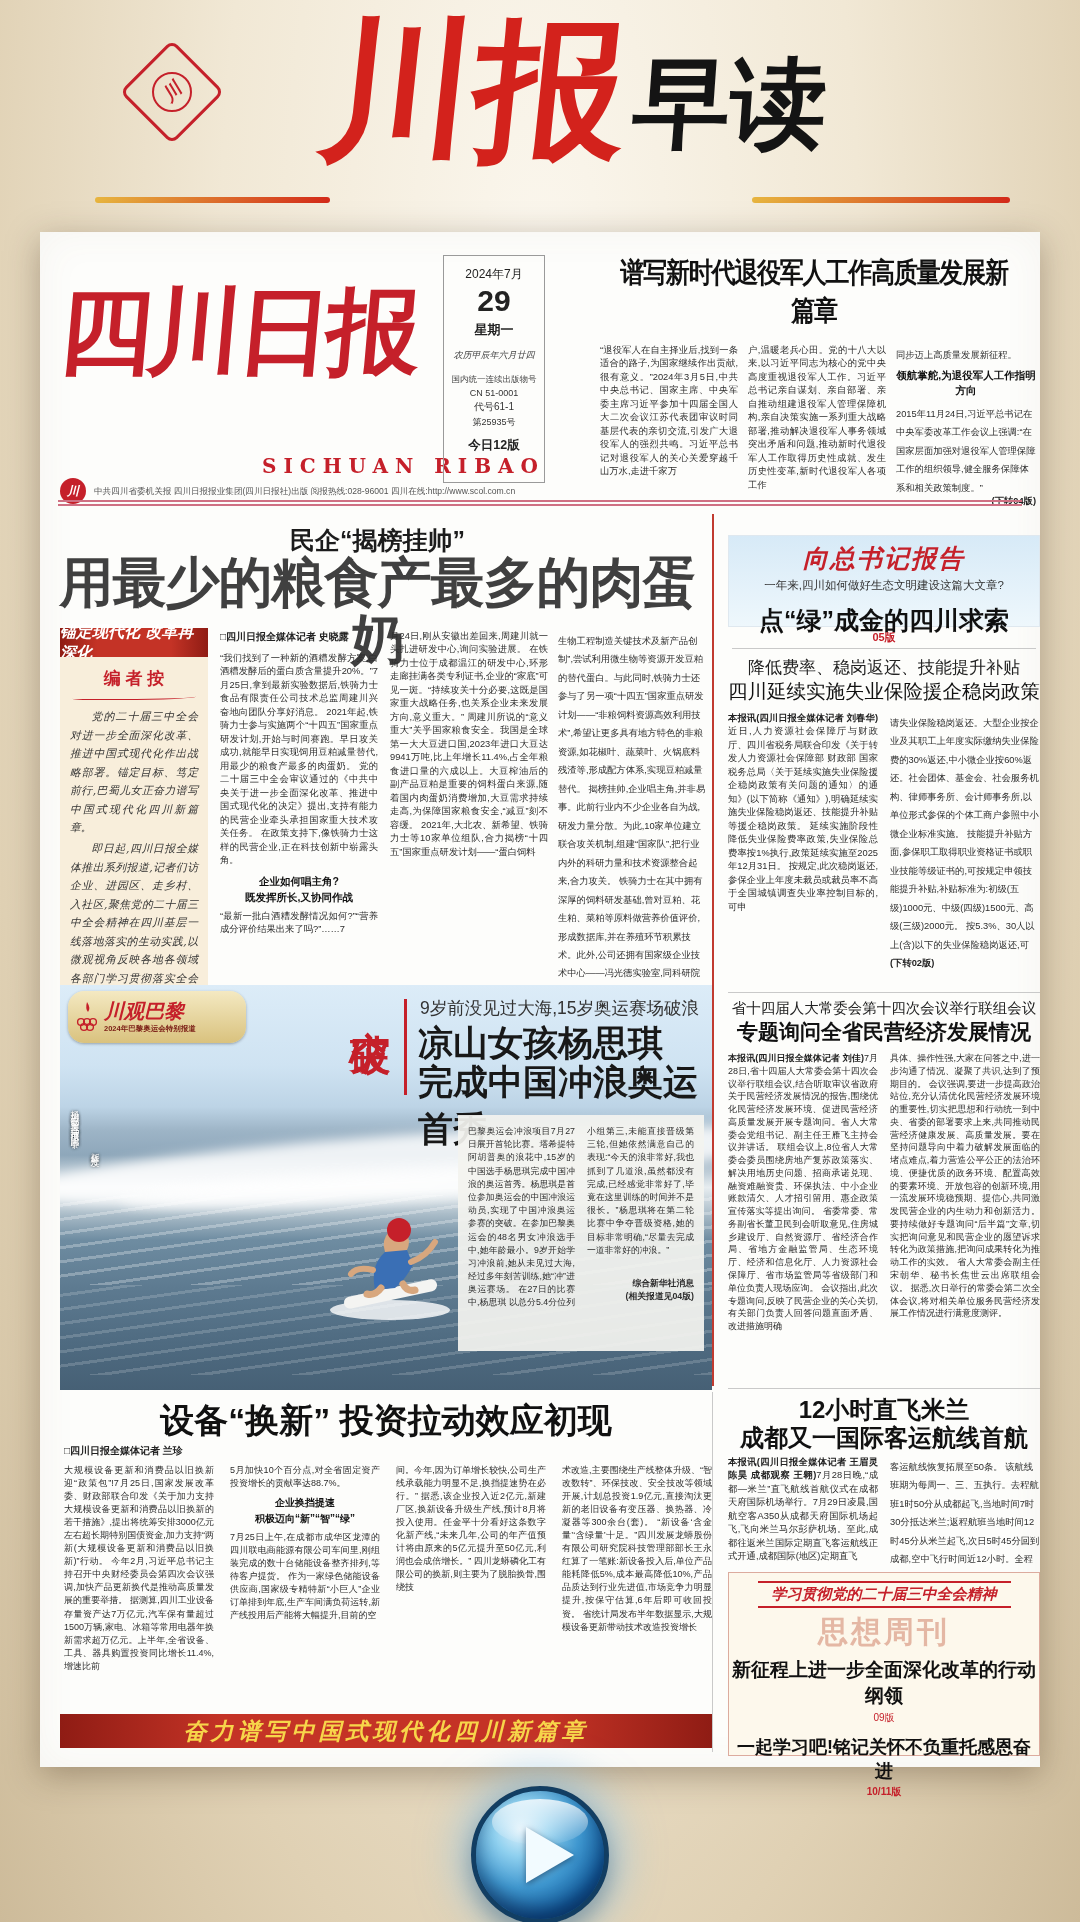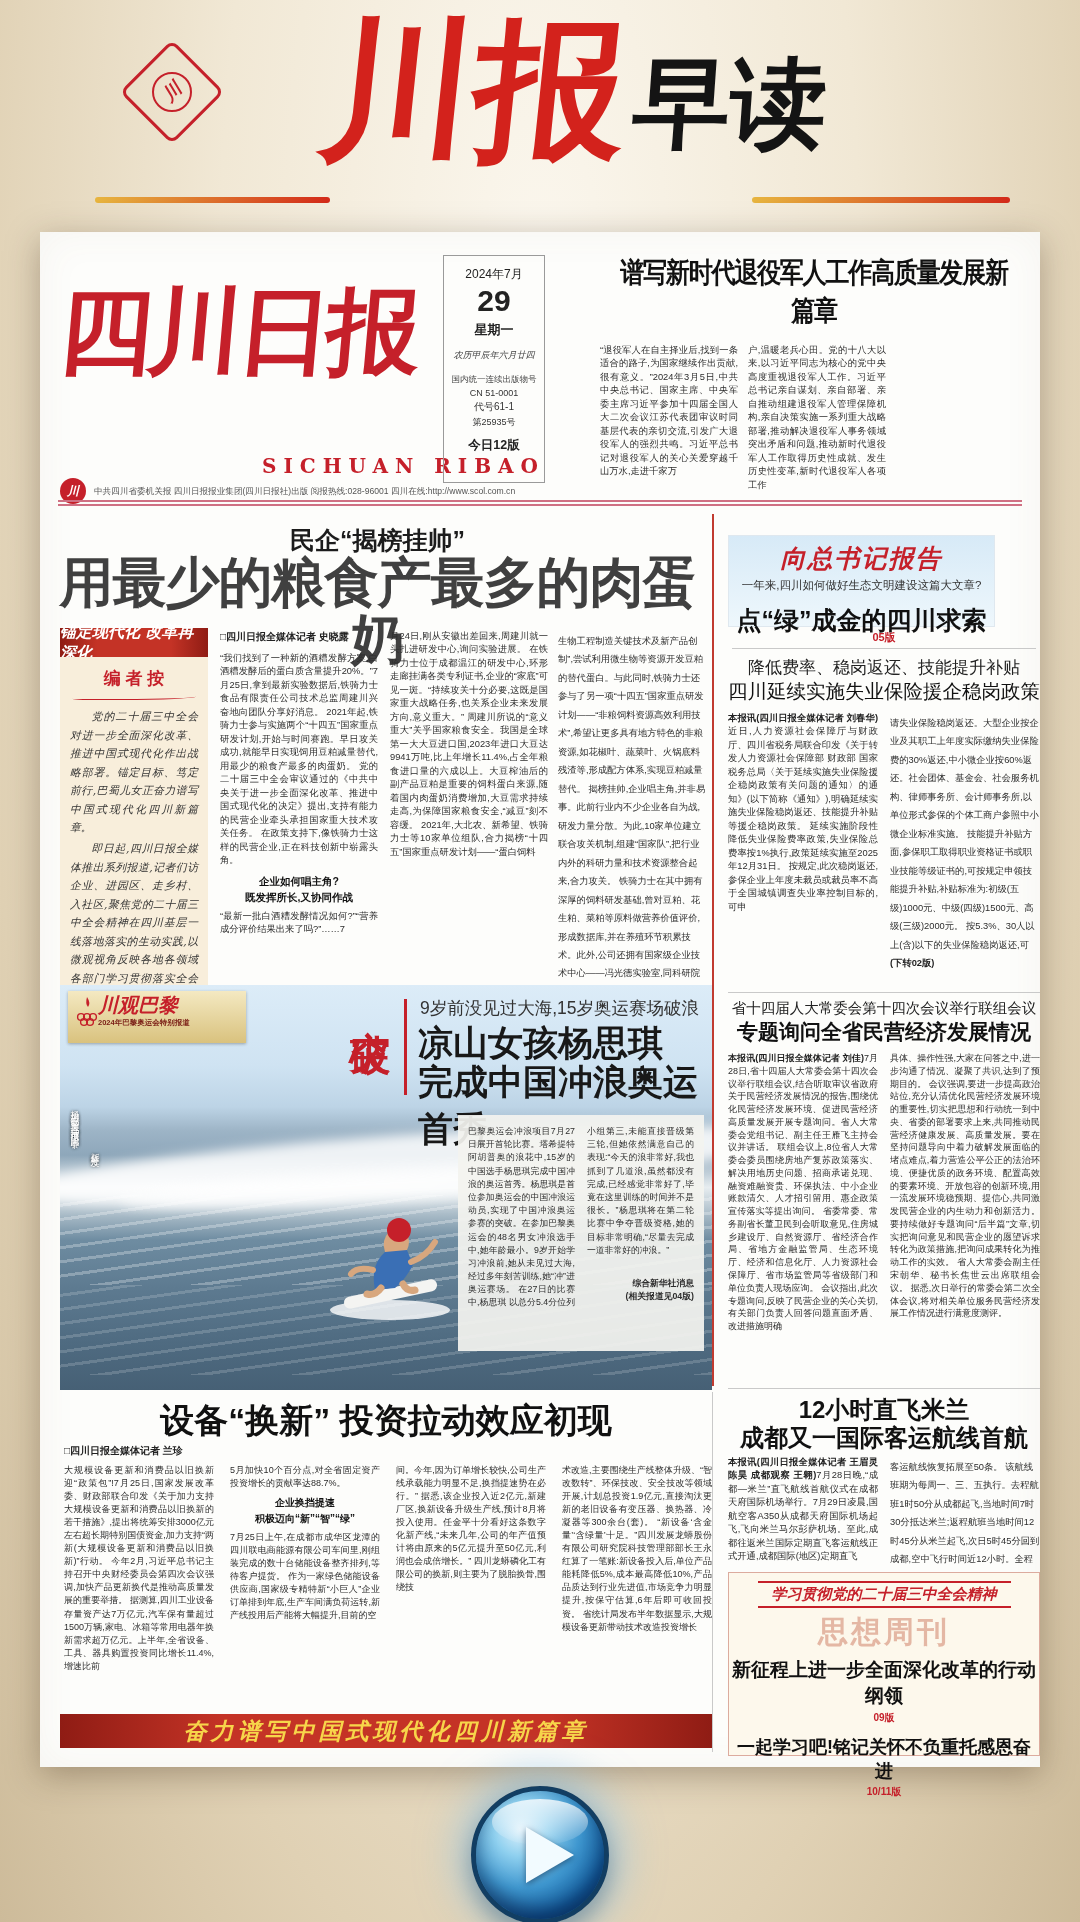--- a/index.html
+++ b/index.html
@@ -40,21 +40,21 @@
     border:5px solid #123e63;
     box-shadow:0 0 42px 12px rgba(120,190,240,.55), 0 10px 20px rgba(0,0,0,.35), inset 0 -10px 18px rgba(0,0,30,.4);}
   .play::before{content:"";position:absolute;left:16px;top:8px;width:96px;height:46px;border-radius:50%;
     background:linear-gradient(rgba(255,255,255,.8),rgba(255,255,255,.05))}
   .play .tri{position:absolute;left:50px;top:36px;width:0;height:0;border-top:28px solid transparent;border-bottom:28px solid transparent;border-left:48px solid #f2fbff;filter:drop-shadow(0 2px 3px rgba(0,20,50,.5))}
   .editnote{background:#f8eedb}
   .editnote .hdr{display:flex;justify-content:center;align-items:center;gap:10px;color:#c5202a;font-weight:700;font-size:17px;padding-top:10px}
   .editnote .curve{height:6px;margin:4px 12px 6px;border-bottom:1.5px solid #c5202a;border-radius:0 0 60% 20%}
   .editbody{font-family:"DejaVu Serif","Liberation Serif",serif;font-style:italic;font-size:10.8px;line-height:1.72;color:#333;text-align:justify;padding:2px 10px}
   .editbody p{text-indent:2em;margin-bottom:2px}
-  .badge{background:linear-gradient(180deg,#f4e9c2,#d9c27e);border-radius:0;display:flex;align-items:flex-start;padding:4px 8px;box-shadow:0 1px 3px rgba(0,0,0,.3)}
+  .badge{background:linear-gradient(180deg,#f4e9c2,#d9c27e);border-radius:16px;display:flex;align-items:center;padding:4px 8px;gap:6px;box-shadow:0 1px 3px rgba(0,0,0,.3)}
 </style>
 </head>
 <body>
 
 <div id="screen">
 
   <div class="abs" style="left:128px;top:48px;width:88px;height:88px">
     <div class="diamond abs" style="left:7px;top:7px"></div>
     <div class="diamond-inner abs" style="left:24px;top:24px">川</div>
   </div>
@@ -80,20 +80,26 @@
       <div style="font-size:10px;color:#333;margin-top:2px">代号61-1</div>
       <div style="font-size:9px;color:#333;margin-top:2px">第25935号</div>
       <div style="font-size:12.5px;font-weight:700;margin-top:8px">今日12版</div>
     </div>
 
     <div class="abs" style="left:548px;top:22px;width:452px">
       <div class="c" style="font-size:28px;font-weight:700;color:#111;letter-spacing:-1.5px;transform:scaleX(.86);transform-origin:center">谱写新时代退役军人工作高质量发展新篇章</div>
       <div style="position:relative;margin-top:14px;height:158px">
         <p class="body abs" style="left:12px;top:0;width:138px;height:158px">“退役军人在自主择业后,找到一条适合的路子,为国家继续作出贡献,很有意义。”2024年3月5日,中共中央总书记、国家主席、中央军委主席习近平参加十四届全国人大二次会议江苏代表团审议时同基层代表的亲切交流,引发广大退役军人的强烈共鸣。习近平总书记对退役军人的关心关爱穿越千山万水,走进千家万</p>
         <p class="body abs" style="left:160px;top:0;width:138px;height:158px">户,温暖老兵心田。党的十八大以来,以习近平同志为核心的党中央高度重视退役军人工作。习近平总书记亲自谋划、亲自部署、亲自推动组建退役军人管理保障机构,亲自决策实施一系列重大战略部署,推动解决退役军人事务领域突出矛盾和问题,推动新时代退役军人工作取得历史性成就、发生历史性变革,新时代退役军人各项工作</p>
+        <div class="abs" style="left:308px;top:0;width:140px;height:158px">
+          <p class="body" style="display:inline">同步迈上高质量发展新征程。</p>
+          <div class="subhd">领航掌舵,为退役军人工作指明方向</div>
+          <p class="body" style="display:inline">2015年11月24日,习近平总书记在中央军委改革工作会议上强调:“在国家层面加强对退役军人管理保障工作的组织领导,健全服务保障体系和相关政策制度。”</p>
+          <div class="jump" style="font-size:9.3px;text-align:right">(下转04版)</div>
+        </div>
       </div>
     </div>
 
     <div class="abs" style="left:20px;top:246px;width:26px;height:26px;border-radius:50%;background:#c5202a;color:#fff;display:flex;align-items:center;justify-content:center;font-size:12px;font-style:italic;font-weight:700">川</div>
     <div class="abs" style="left:54px;top:254px;width:760px;font-size:8.6px;color:#555">中共四川省委机关报 四川日报报业集团(四川日报社)出版 阅报热线:028-96001 四川在线:http://www.scol.com.cn</div>
     <div class="dblrule abs" style="left:18px;top:268px;width:964px"></div>
 
     <div class="vrule-red abs" style="left:672px;top:282px;height:872px"></div>
     <div class="vrule-gray abs" style="left:672px;top:1160px;height:360px"></div>
 
@@ -120,21 +126,21 @@
       <div class="subhd">企业如何唱主角?</div>
       <div class="subhd" style="margin-top:-4px">既发挥所长,又协同作战</div>
       <p class="body">“最新一批白酒糟发酵情况如何?”“营养成分评价结果出来了吗?”……7</p>
     </div>
     <p class="body abs" style="left:350px;top:398px;width:158px;height:355px">月24日,刚从安徽出差回来,周建川就一头扎进研发中心,询问实验进展。 在铁骑力士位于成都温江的研发中心,环形走廊挂满各类专利证书,企业的“家底”可见一斑。“持续攻关十分必要,这既是国家重大战略任务,也关系企业未来发展方向,意义重大。” 周建川所说的“意义重大”关乎国家粮食安全。我国是全球第一大大豆进口国,2023年进口大豆达9941万吨,比上年增长11.4%,占全年粮食进口量的六成以上。大豆榨油后的副产品豆粕是重要的饲料蛋白来源,随着国内肉蛋奶消费增加,大豆需求持续走高,为保障国家粮食安全,“减豆”刻不容缓。 2021年,大北农、新希望、铁骑力士等10家单位组队,合力揭榜“十四五”国家重点研发计划——“蛋白饲料</p>
     <div class="abs" style="left:518px;top:398px;width:148px;height:355px;overflow:hidden">
       <p class="body" style="display:inline">生物工程制造关键技术及新产品创制”,尝试利用微生物等资源开发豆粕的替代蛋白。与此同时,铁骑力士还参与了另一项“十四五”国家重点研发计划——“非粮饲料资源高效利用技术”,希望让更多具有地方特色的非粮资源,如花椒叶、蔬菜叶、火锅底料残渣等,形成配方体系,实现豆粕减量替代。 揭榜挂帅,企业唱主角,并非易事。此前行业内不少企业各自为战,研发力量分散。为此,10家单位建立联合攻关机制,组建“国家队”,把行业内外的科研力量和技术资源整合起来,合力攻关。 铁骑力士在其中拥有深厚的饲料研发基础,曾对豆粕、花生粕、菜粕等原料做营养价值评价,形成数据库,并在养殖环节积累技术。此外,公司还拥有国家级企业技术中心——冯光德实验室,同科研院校长期合作,可以整合资源,合力攻关。</p>
       
     </div>
 
-    <div class="abs skybox c" style="left:688px;top:303px;width:267px;height:92px">
+    <div class="abs skybox c" style="left:688px;top:303px;width:312px;height:92px">
       <div class="cal red" style="font-size:25px;font-style:italic;margin-top:6px;letter-spacing:2px">向总书记报告</div>
       <div style="font-size:11.5px;color:#333;margin-top:3px">一年来,四川如何做好生态文明建设这篇大文章?</div>
       <div style="font-size:25px;font-weight:700;color:#101010;margin-top:11px">点“绿”成金的四川求索</div>
     </div>
     <div class="abs c red" style="left:688px;top:398px;width:312px;font-size:11px;font-weight:700">05版</div>
     <div class="hrule abs" style="left:692px;top:416px;width:304px"></div>
 
     <div class="abs c" style="left:688px;top:424px;width:312px;font-size:17px;color:#222">降低费率、稳岗返还、技能提升补贴</div>
     <div class="abs c" style="left:688px;top:446px;width:312px;font-size:19.5px;font-weight:400;color:#111">四川延续实施失业保险援企稳岗政策</div>
     <div class="abs" style="left:688px;top:480px;width:150px;height:274px;overflow:hidden">
@@ -163,21 +169,21 @@
       <p class="body" style="display:inline">客运航线恢复拓展至50条。 该航线班期为每周一、三、五执行。去程航班1时50分从成都起飞,当地时间7时30分抵达米兰;返程航班当地时间12时45分从米兰起飞,次日5时45分回到成都,空中飞行时间近12小时。全程8693公里,首航航班旅客人数279人,客座率近90%。</p>
       
     </div>
 
     <div class="abs thought c" style="left:688px;top:1340px;width:312px;height:184px">
       <div style="margin-top:8px">
         <span class="ribbon cal" style="font-style:italic">学习贯彻党的二十届三中全会精神</span>
       </div>
       <div class="cal" style="font-size:30px;letter-spacing:3px;color:rgba(203,118,92,.5);margin-top:4px">思想周刊</div>
       <div style="font-size:19px;font-weight:700;color:#111;margin-top:4px">新征程上进一步全面深化改革的行动纲领</div>
-      <div class="red" style="font-size:10px;font-weight:700;margin-top:2px">09版</div>
+      <div class="red" style="font-size:10px;font-weight:400;margin-top:2px">09版</div>
       <div style="font-size:18px;font-weight:700;color:#111;margin-top:10px">一起学习吧!铭记关怀不负重托感恩奋进</div>
       <div class="red" style="font-size:10px;font-weight:700;margin-top:2px">10/11版</div>
     </div>
 
     <div class="abs photo" style="left:20px;top:753px;width:652px;height:405px">
 
       <div class="foam" style="left:-40px;top:150px;width:760px;height:60px;transform:rotate(-4deg)"></div>
       <div class="foam" style="left:60px;top:185px;width:560px;height:34px;opacity:.7;transform:rotate(-3deg)"></div>
       <div class="streak" style="top:210px"></div>
       <div class="streak" style="top:300px;opacity:.3"></div>

